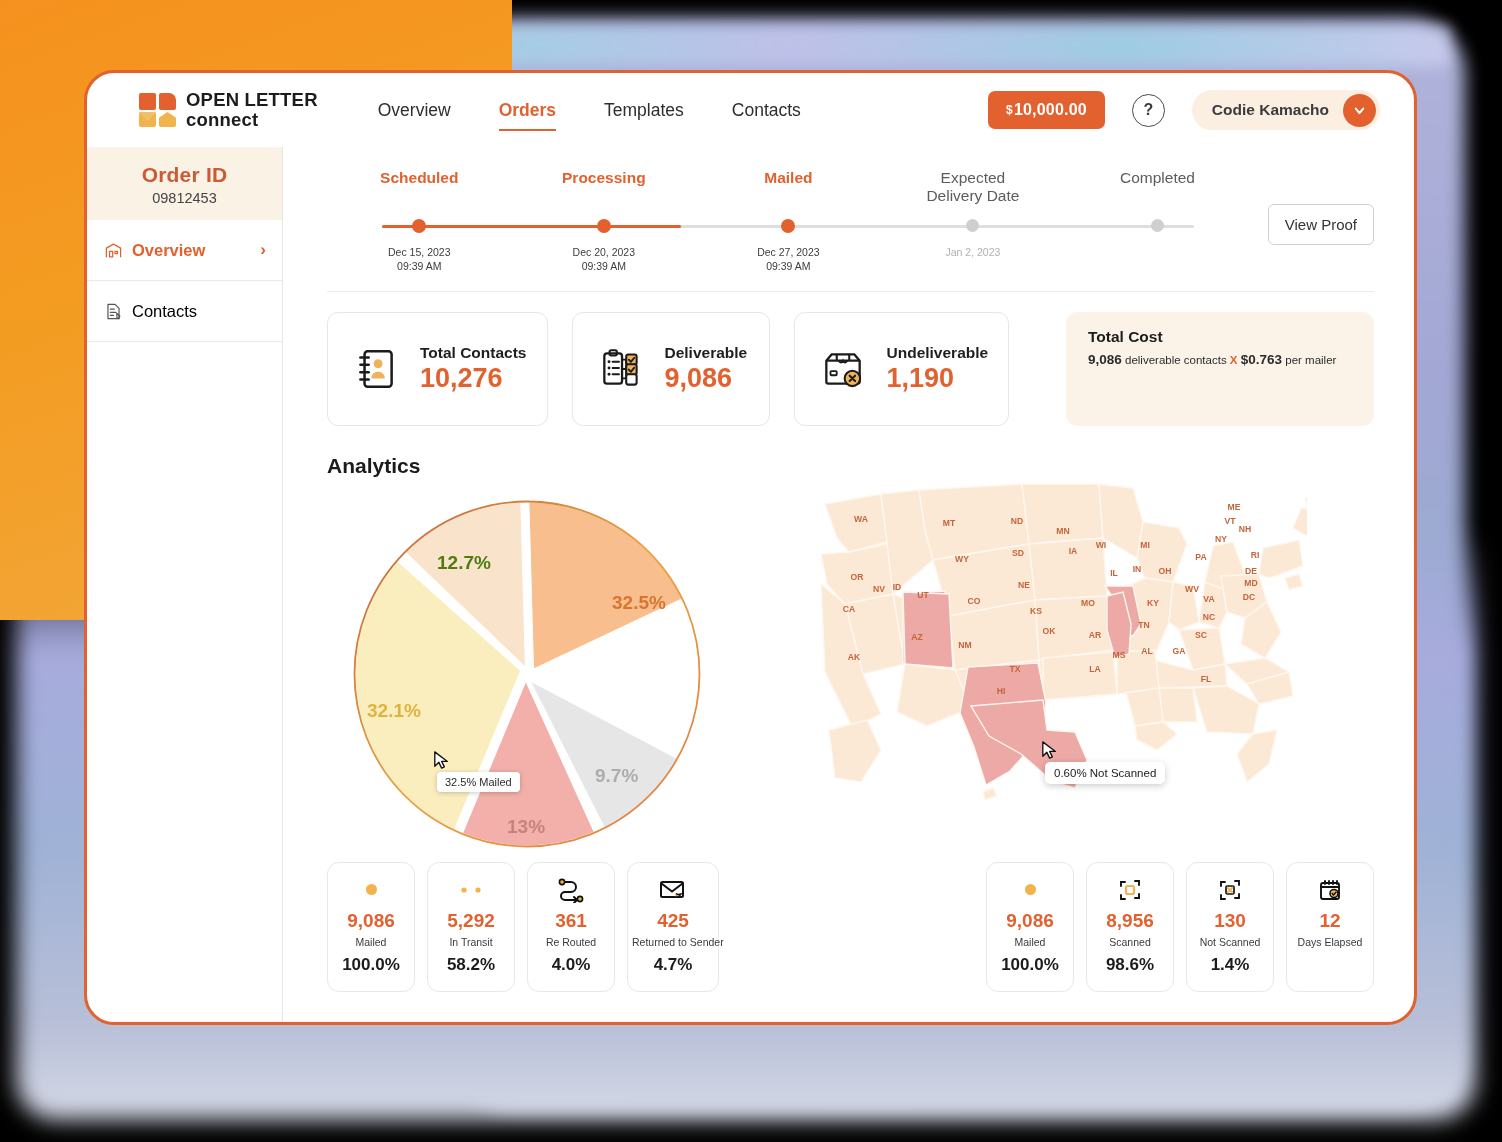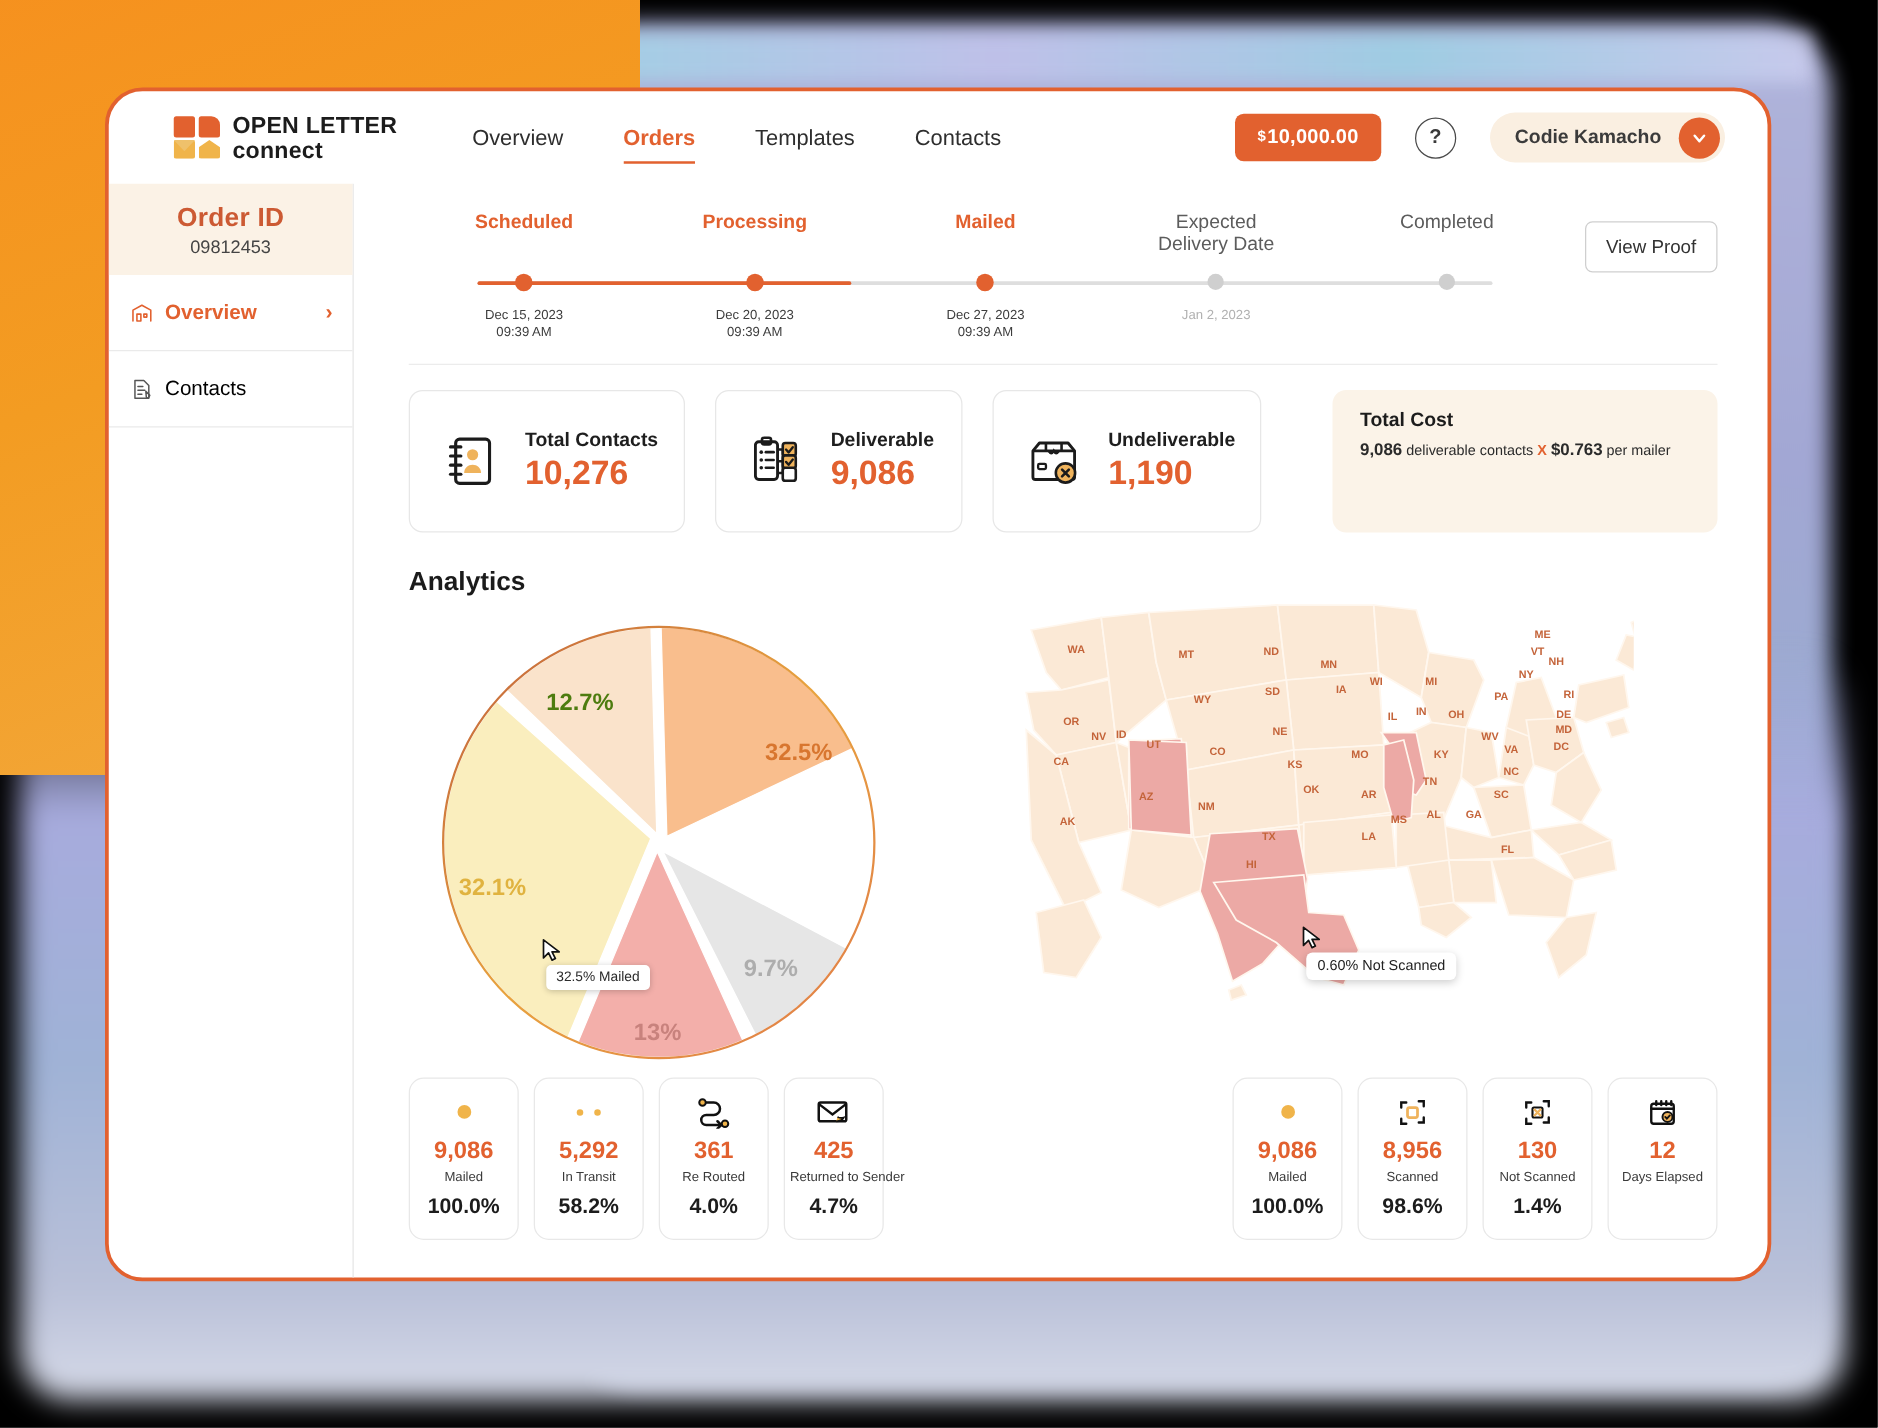--- a/index.html
+++ b/index.html
@@ -110,21 +110,21 @@
     display:flex;align-items:center;gap:9px;padding:20px 16px;cursor:pointer;border-bottom:1px solid #eaeaea;
   }
   .side-item .ico{width:20px;height:20px;flex:0 0 20px;display:flex;align-items:center;justify-content:center;}
   .side-item .lbl{font-size:16.5px;}
   .side-item.active .lbl{color:#E2612F;font-weight:700;}
   .side-item .arrow{margin-left:auto;color:#E2612F;font-size:17px;font-weight:700;}
 
   .main { flex:1; padding: 18px 40px 0 44px; }
 
   
-  .timeline-row{display:flex;align-items:flex-start;}
+  .timeline-row{display:flex;align-items:center;}
   .timeline{flex:1; padding-top:4px;}
   .tl-labels{display:flex;}
   .tl-col{flex:1;text-align:center;}
   .tl-label{font-size:15.5px;color:#5c5c5c;line-height:1.18;}
   .tl-label.done{color:#E2612F;font-weight:700;}
   .tl-track{position:relative;height:24px;margin-top:8px;}
   .tl-line{position:absolute;left:6%;right:6%;top:11px;height:3px;background:#dedede;border-radius:2px;}
   .tl-line-fill{position:absolute;left:6%;width:32.4%;top:11px;height:3px;background:#E2612F;border-radius:2px;}
   .tl-dots{position:absolute;left:0;right:0;top:0;display:flex;}
   .tl-dotcol{flex:1;display:flex;justify-content:center;align-items:center;height:24px;}
@@ -178,21 +178,21 @@
   .tiles-row{display:flex;align-items:flex-start;margin-top:14px;}
   .tiles-group{display:flex;gap:12px;}
   .tiles-group.right{margin-left:auto;}
   .tile{
     border:1px solid #e8e8e8;border-radius:12px;width:88px;padding:14px 4px 16px;text-align:center;background:#fff;
   }
   .tile-ico{height:26px;display:flex;align-items:center;justify-content:center;}
   .tile-num{font-size:19px;font-weight:700;color:#E2612F;margin-top:7px;}
   .tile-lbl{font-size:10.5px;color:#3a3a3a;margin-top:4px;white-space:nowrap;}
   .tile-pct{font-size:17px;font-weight:700;color:#1c1c1c;margin-top:7px;}
-  .tile.wide{width:80px;}
+  .tile.wide{width:92px;}
 </style>
 </head>
 <body>
 
 <div id="stage">
 
   <div class="bg-blur-wrap">
     <div class="bg-purple"></div>
     <div class="bg-purple2"></div>
     <div class="bg-sheen"></div>

